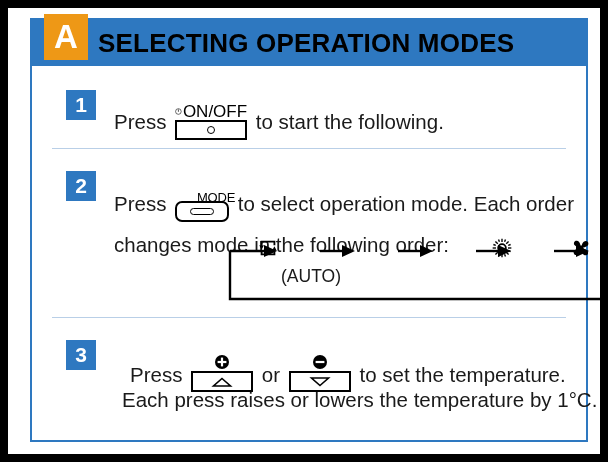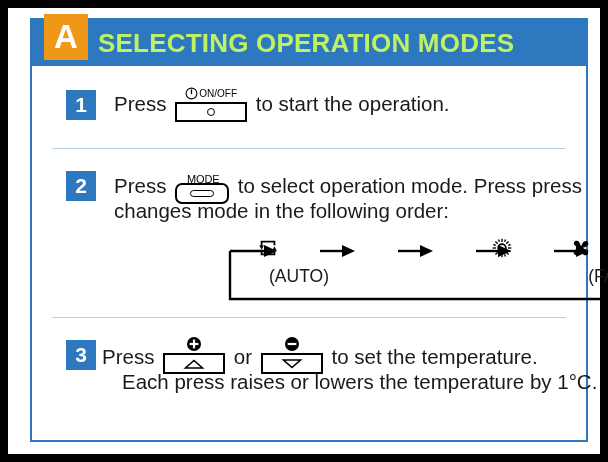--- a/index.html
+++ b/index.html
@@ -56,21 +56,21 @@
     background: #EE9816;
     color: #ffffff;
     font-size: 33px;
     font-weight: bold;
     line-height: 46px;
     text-align: center;
     font-family: "Liberation Sans", sans-serif;
   }
   #header-title {
     margin-left: 66px;
-    color: #bef264;
+    color: #000000;
     font-size: 26px;
     font-weight: bold;
     letter-spacing: 0.2px;
     font-family: "Liberation Sans", sans-serif;
     white-space: nowrap;
   }
 
   
   #body {
     position: absolute;
@@ -104,35 +104,36 @@
     line-height: 30px;
     font-family: "Liberation Sans", sans-serif;
   }
 
   .step-text {
     font-size: 20.5px;
     color: #1a1a1a;
     font-family: "Liberation Sans", sans-serif;
     line-height: 27px;
     white-space: nowrap;
+    margin-top: 18px;
   }
 
   
   .btn {
     display: inline-block;
     vertical-align: baseline;
     position: relative;
   }
 
   
   .btn-onoff { width: 72px; height: 34px; margin: 0 3px -11px 3px; }
   .onoff-cap {
     position: absolute; left: 0; top: -2px;
     width: 72px; height: 15px;
-    font-size: 10px; color: #000;
+    font-size: 17px; color: #000;
     white-space: nowrap;
     font-family: "Liberation Sans", sans-serif;
     display: flex; align-items: center; justify-content: center;
   }
   .onoff-cap svg { margin-right: 1px; }
   .onoff-key {
     position: absolute; left: 0; top: 14px;
     width: 72px; height: 20px;
     box-sizing: border-box;
     border: 2px solid #000;
@@ -140,22 +141,22 @@
     display: flex; align-items: center; justify-content: center;
   }
   .onoff-dot {
     width: 8px; height: 8px; border-radius: 50%;
     border: 1.5px solid #000; box-sizing: border-box;
   }
 
   
   .btn-mode { width: 54px; height: 35px; margin: 0 3px -11px 3px; }
   .mode-cap {
-    position: absolute; left: 12px; top: -3px; width: 54px;
-    font-size: 11px; color: #000; text-align: left;
+    position: absolute; left: 6px; top: -3px; width: 54px;
+    font-size: 13px; color: #000; text-align: right;
     letter-spacing: -0.2px;
     font-family: "Liberation Sans", sans-serif;
   }
   .mode-key {
     position: absolute; left: 0; top: 14px;
     width: 54px; height: 21px;
     box-sizing: border-box;
     border: 2px solid #000; border-radius: 7px;
     background: #fff;
     display: flex; align-items: center; justify-content: center;
@@ -184,21 +185,21 @@
   #cycle {
     position: relative;
     width: 440px;
     height: 72px;
     margin: 4px 0 0 86px;
   }
   #cycle svg { position: absolute; left: 0; top: 0; }
   .mode-item {
     position: absolute;
     width: 84px;
-    text-align: center;
+    text-align: right;
   }
   .mode-glyph {
     height: 26px;
     display: flex;
     align-items: center;
     justify-content: center;
   }
   .mode-label {
     font-size: 17.5px;
     color: #1a1a1a;
@@ -233,44 +234,44 @@
                 <circle cx="6.5" cy="6.5" r="5.4" fill="none" stroke="#000" stroke-width="1.1"></circle>
                 <line x1="6.5" y1="2.4" x2="6.5" y2="7.1" stroke="#000" stroke-width="1.3"></line>
               </svg>
               <span>ON/OFF</span>
             </span>
             <span class="onoff-key">
               <span class="onoff-dot"></span>
             </span>
           </span>
 
-          <span>to start the operation.</span>
+          <span>to start the following.</span>
         </div>
       </div>
 
       <div class="divider"></div>
 
       <div class="step" style="height:168px;">
         <div class="num" style="left:18px; top:22px;">2</div>
 
         <div class="step-text" style="position:absolute; left:66px; top:20px;">
           <span>Press</span>
 
           
           <span class="btn btn-mode">
             <span class="mode-cap">MODE</span>
             <span class="mode-key">
               <span class="mode-bar"></span>
             </span>
           </span>
 
-          <span>to select operation mode. Press press</span>
+          <span>to select operation mode. Each order</span>
         </div>
 
-        <div class="step-text" style="position:absolute; left:66px; top:48px;">changes mode in the following order:</div>
+        <div class="step-text" style="position:absolute; left:66px; top:64px;">changes mode in the following order:</div>
 
         <div id="cycle" style="position:absolute; left:86px; top:80px;">
 
           <svg width="440" height="72" viewBox="0 0 440 72">
 
             <path d="M 10 18 L 10 66 L 430 66 L 430 18 L 404 18" fill="none" stroke="#000" stroke-width="2.4" stroke-linejoin="miter"></path>
 
             <line x1="10" y1="18" x2="44" y2="18" stroke="#000" stroke-width="2.4"></line>
             <polygon points="44,12 57,18 44,24" fill="#000"></polygon>
 
@@ -343,21 +344,21 @@
           </div>
 
         </div>
       </div>
 
       <div class="divider"></div>
 
       <div class="step" style="height:100px;">
         <div class="num" style="left:18px; top:22px;">3</div>
 
-        <div class="step-text" style="position:absolute; left:54px; top:20px;text-align:center;">
+        <div class="step-text" style="position:absolute; left:82px; top:20px;text-align:center;">
           <span>Press</span>
 
           
           <span class="btn btn-temp">
             <span class="temp-cap">
               <svg width="16" height="16" viewBox="0 0 16 16">
                 <circle cx="8" cy="8" r="7" fill="#000"></circle>
                 <rect x="3.6" y="6.9" width="8.8" height="2.2" fill="#fff"></rect>
                 <rect x="6.9" y="3.6" width="2.2" height="8.8" fill="#fff"></rect>
               </svg>

